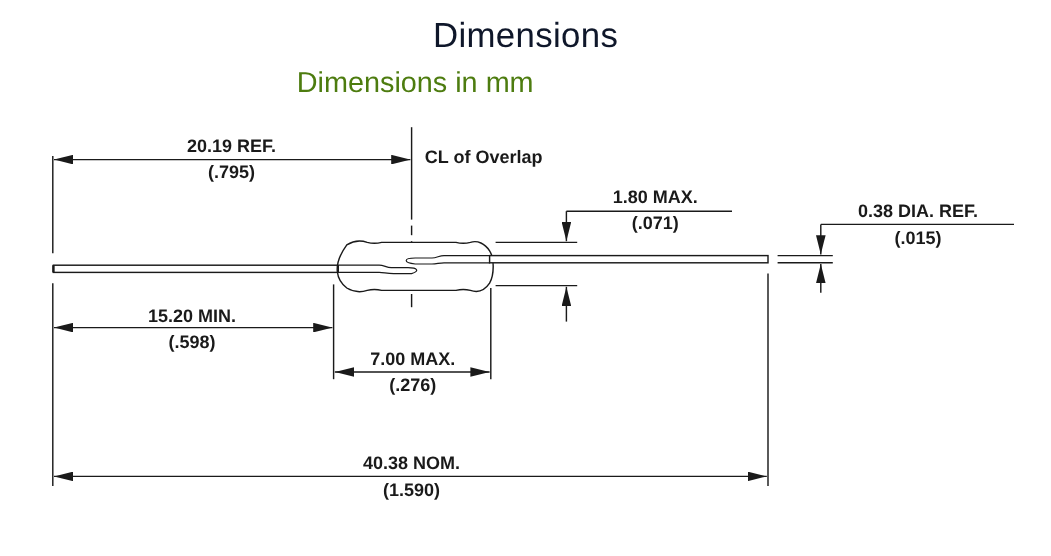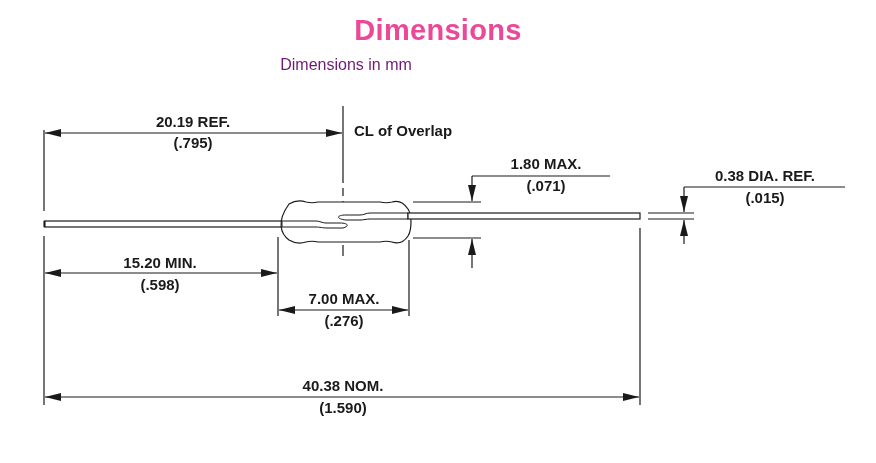--- a/index.html
+++ b/index.html
@@ -14,34 +14,34 @@
       overflow: hidden;
       font-family: "Liberation Sans", sans-serif;
     }
     .title {
       position: absolute;
       left: 0;
       width: 876px;
       top: 14px;
       text-align: center;
       font-family: "Liberation Sans", sans-serif;
-      font-weight: bold;
+      font-weight: normal;
       font-size: 29px;
-      color: #ec4899;
+      color: #0f172a;
       letter-spacing: 0.3px;
     }
     .subtitle {
       position: absolute;
       left: 0;
       width: 692px;
       top: 56px;
       text-align: center;
       font-family: "Liberation Sans", sans-serif;
-      font-size: 16px;
-      color: #701a75;
+      font-size: 24px;
+      color: #4d7c0f;
     }
     svg.drawing {
       position: absolute;
       left: 0;
       top: 0;
     }
     .dim-text {
       font-family: "Liberation Sans", sans-serif;
       font-weight: bold;
       font-size: 15px;

